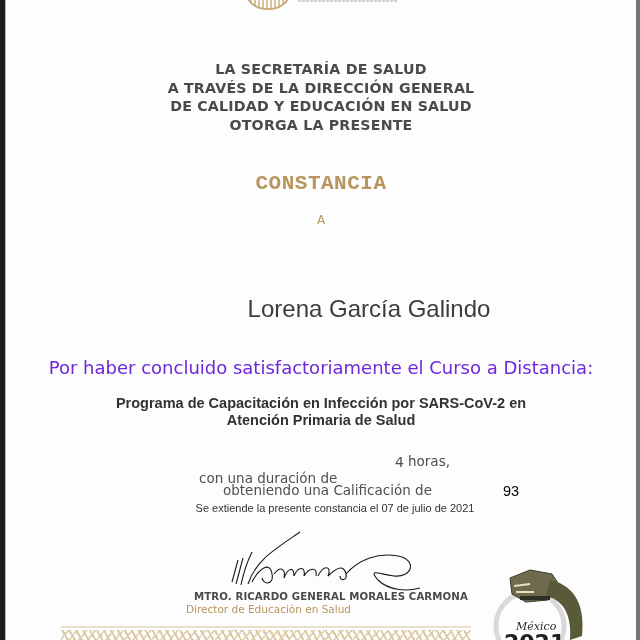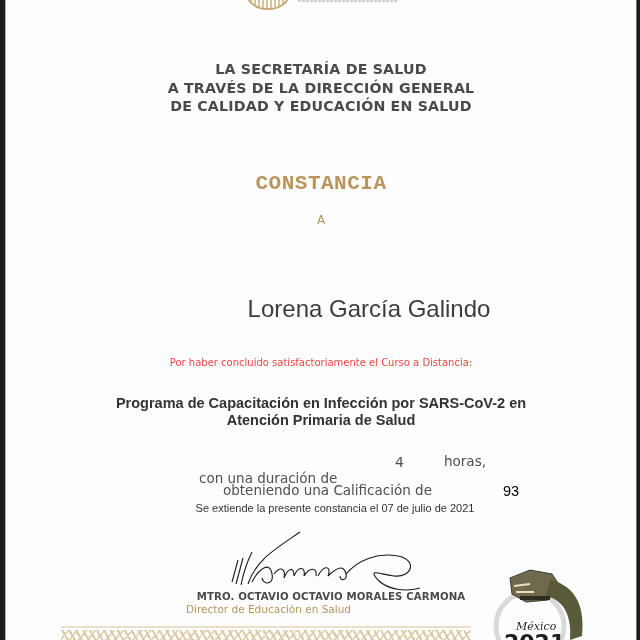--- a/index.html
+++ b/index.html
@@ -6,21 +6,21 @@
     body {
       width: 640px; height: 640px; overflow: hidden;
       background: #1c1c1c;
       font-family: "Liberation Sans", sans-serif;
       position: relative;
     }
     .page {
       position: absolute; left: 5px; top: 0; width: 630px; height: 640px;
       background: #fdfdfd;
       border-left: 1px solid #b5b5b5;
-      border-right: 1px solid #737373;
+      border-right: 4px solid #737373;
       overflow: hidden;
     }
     .abs { position: absolute; left: 0; width: 630px; text-align: center; }
     .logo-seal {
       position: absolute; left: 238px; top: -12px; width: 44px; height: 20px;
       border-radius: 0 0 22px 22px;
       border: 2px solid #c8ab7a; border-top: none;
       background: repeating-linear-gradient(90deg, #d8c39a 0 2px, #fdfdfd 2px 4px);
     }
     .logo-text {
@@ -40,21 +40,21 @@
     }
     .prep {
       top: 213px; font-family: "DejaVu Sans", sans-serif;
       font-size: 12px; color: #b8955c;
     }
     .recipient {
       top: 295px; font-size: 24px; color: #3c3c3c; padding-left: 48px;
     }
     .reason {
       top: 357px; font-family: "DejaVu Sans", sans-serif;
-      font-size: 10px; color: #ef4444;
+      font-size: 18px; color: #6d28d9;
     }
     .course {
       top: 395px; font-weight: bold; font-size: 14.5px; line-height: 17px; color: #333;
     }
     .line-text {
       position: absolute; font-family: "DejaVu Sans", sans-serif;
       font-size: 13.5px; color: #4f4f4f; white-space: nowrap;
     }
     .num { position: absolute; font-size: 14.5px; color: #000000; }
     .date {
@@ -88,55 +88,56 @@
 
 <div class="page">
 
   <div class="logo-seal"></div>
   <div class="logo-text"></div>
 
   <div class="abs heading">
     <div>LA SECRETARÍA DE SALUD</div>
     <div>A TRAVÉS DE LA DIRECCIÓN GENERAL</div>
     <div>DE CALIDAD Y EDUCACIÓN EN SALUD</div>
+    <div>OTORGA LA PRESENTE</div>
   </div>
 
   <div class="abs title">CONSTANCIA</div>
   <div class="abs prep">A</div>
 
   <div class="abs recipient">Lorena García Galindo</div>
 
   <div class="abs reason">Por haber concluido satisfactoriamente el Curso a Distancia:</div>
 
   <div class="abs course">
     <div>Programa de Capacitación en Infección por SARS-CoV-2 en</div>
     <div>Atención Primaria de Salud</div>
   </div>
 
   <span class="line-text" style="left:193px; top:470px;">con una duración de</span>
   <span class="line-text" style="left:389px; top:454px; font-size:14px;">4</span>
-  <span class="line-text" style="left:402px; top:453px;margin-left:36px;">horas,</span>
+  <span class="line-text" style="left:402px; top:453px;">horas,</span>
 
   <span class="line-text" style="left:201px; top:482px;margin-left:16px;">obteniendo una Calificación de</span>
   <span class="num" style="left:497px; top:483px;">93</span>
 
   <div class="date" style="left:-5px;">Se extiende la presente constancia el 07 de julio de 2021</div>
 
   <svg class="signature" width="200" height="68" viewBox="0 0 200 68">
     <g fill="none" stroke="#1a1a1a" stroke-width="1.1">
       <path d="M4,52 L10,30 M8,54 L15,28 M13,55 C16,40 20,30 24,22"></path>
       <path d="M20,54 C28,30 46,20 72,2"></path>
       <path d="M24,52 C30,40 42,30 44,44 C46,54 36,56 34,48"></path>
       <path d="M46,44 C52,36 58,38 56,48 C60,38 66,36 66,46 C70,36 78,36 76,46 C82,36 90,38 88,46"></path>
       <path d="M90,46 C96,34 104,36 100,46 C108,38 116,34 118,44 C120,50 112,52 112,46"></path>
       <path d="M118,44 C130,30 150,22 170,26 C190,30 184,48 166,46 C150,44 140,38 150,50 C160,60 178,62 192,58"></path>
     </g>
   </svg>
 
-  <div class="signer">MTRO. OCTAVIO OCTAVIO MORALES CARMONA</div>
+  <div class="signer">MTRO. RICARDO GENERAL MORALES CARMONA</div>
   <div class="signer-role">Director de Educación en Salud</div>
 
   <div class="rule"></div>
   <div class="band"></div>
 
   <svg class="emblem" width="110" height="80" viewBox="0 0 110 80">
     <circle cx="40" cy="60" r="34" fill="none" stroke="#d9d9d9" stroke-width="5"></circle>
     <path d="M20,12 L40,4 L62,8 L70,20 L58,34 L36,36 L22,28 Z" fill="#6f6a4e" stroke="#3d3a2a" stroke-width="1"></path>
     <path d="M60,14 C80,18 96,34 92,70 L80,74 C82,50 74,34 56,30 Z" fill="#5a5a3a"></path>
     <path d="M24,20 L40,18 M26,26 L44,26" stroke="#e8e0c0" stroke-width="2"></path>

